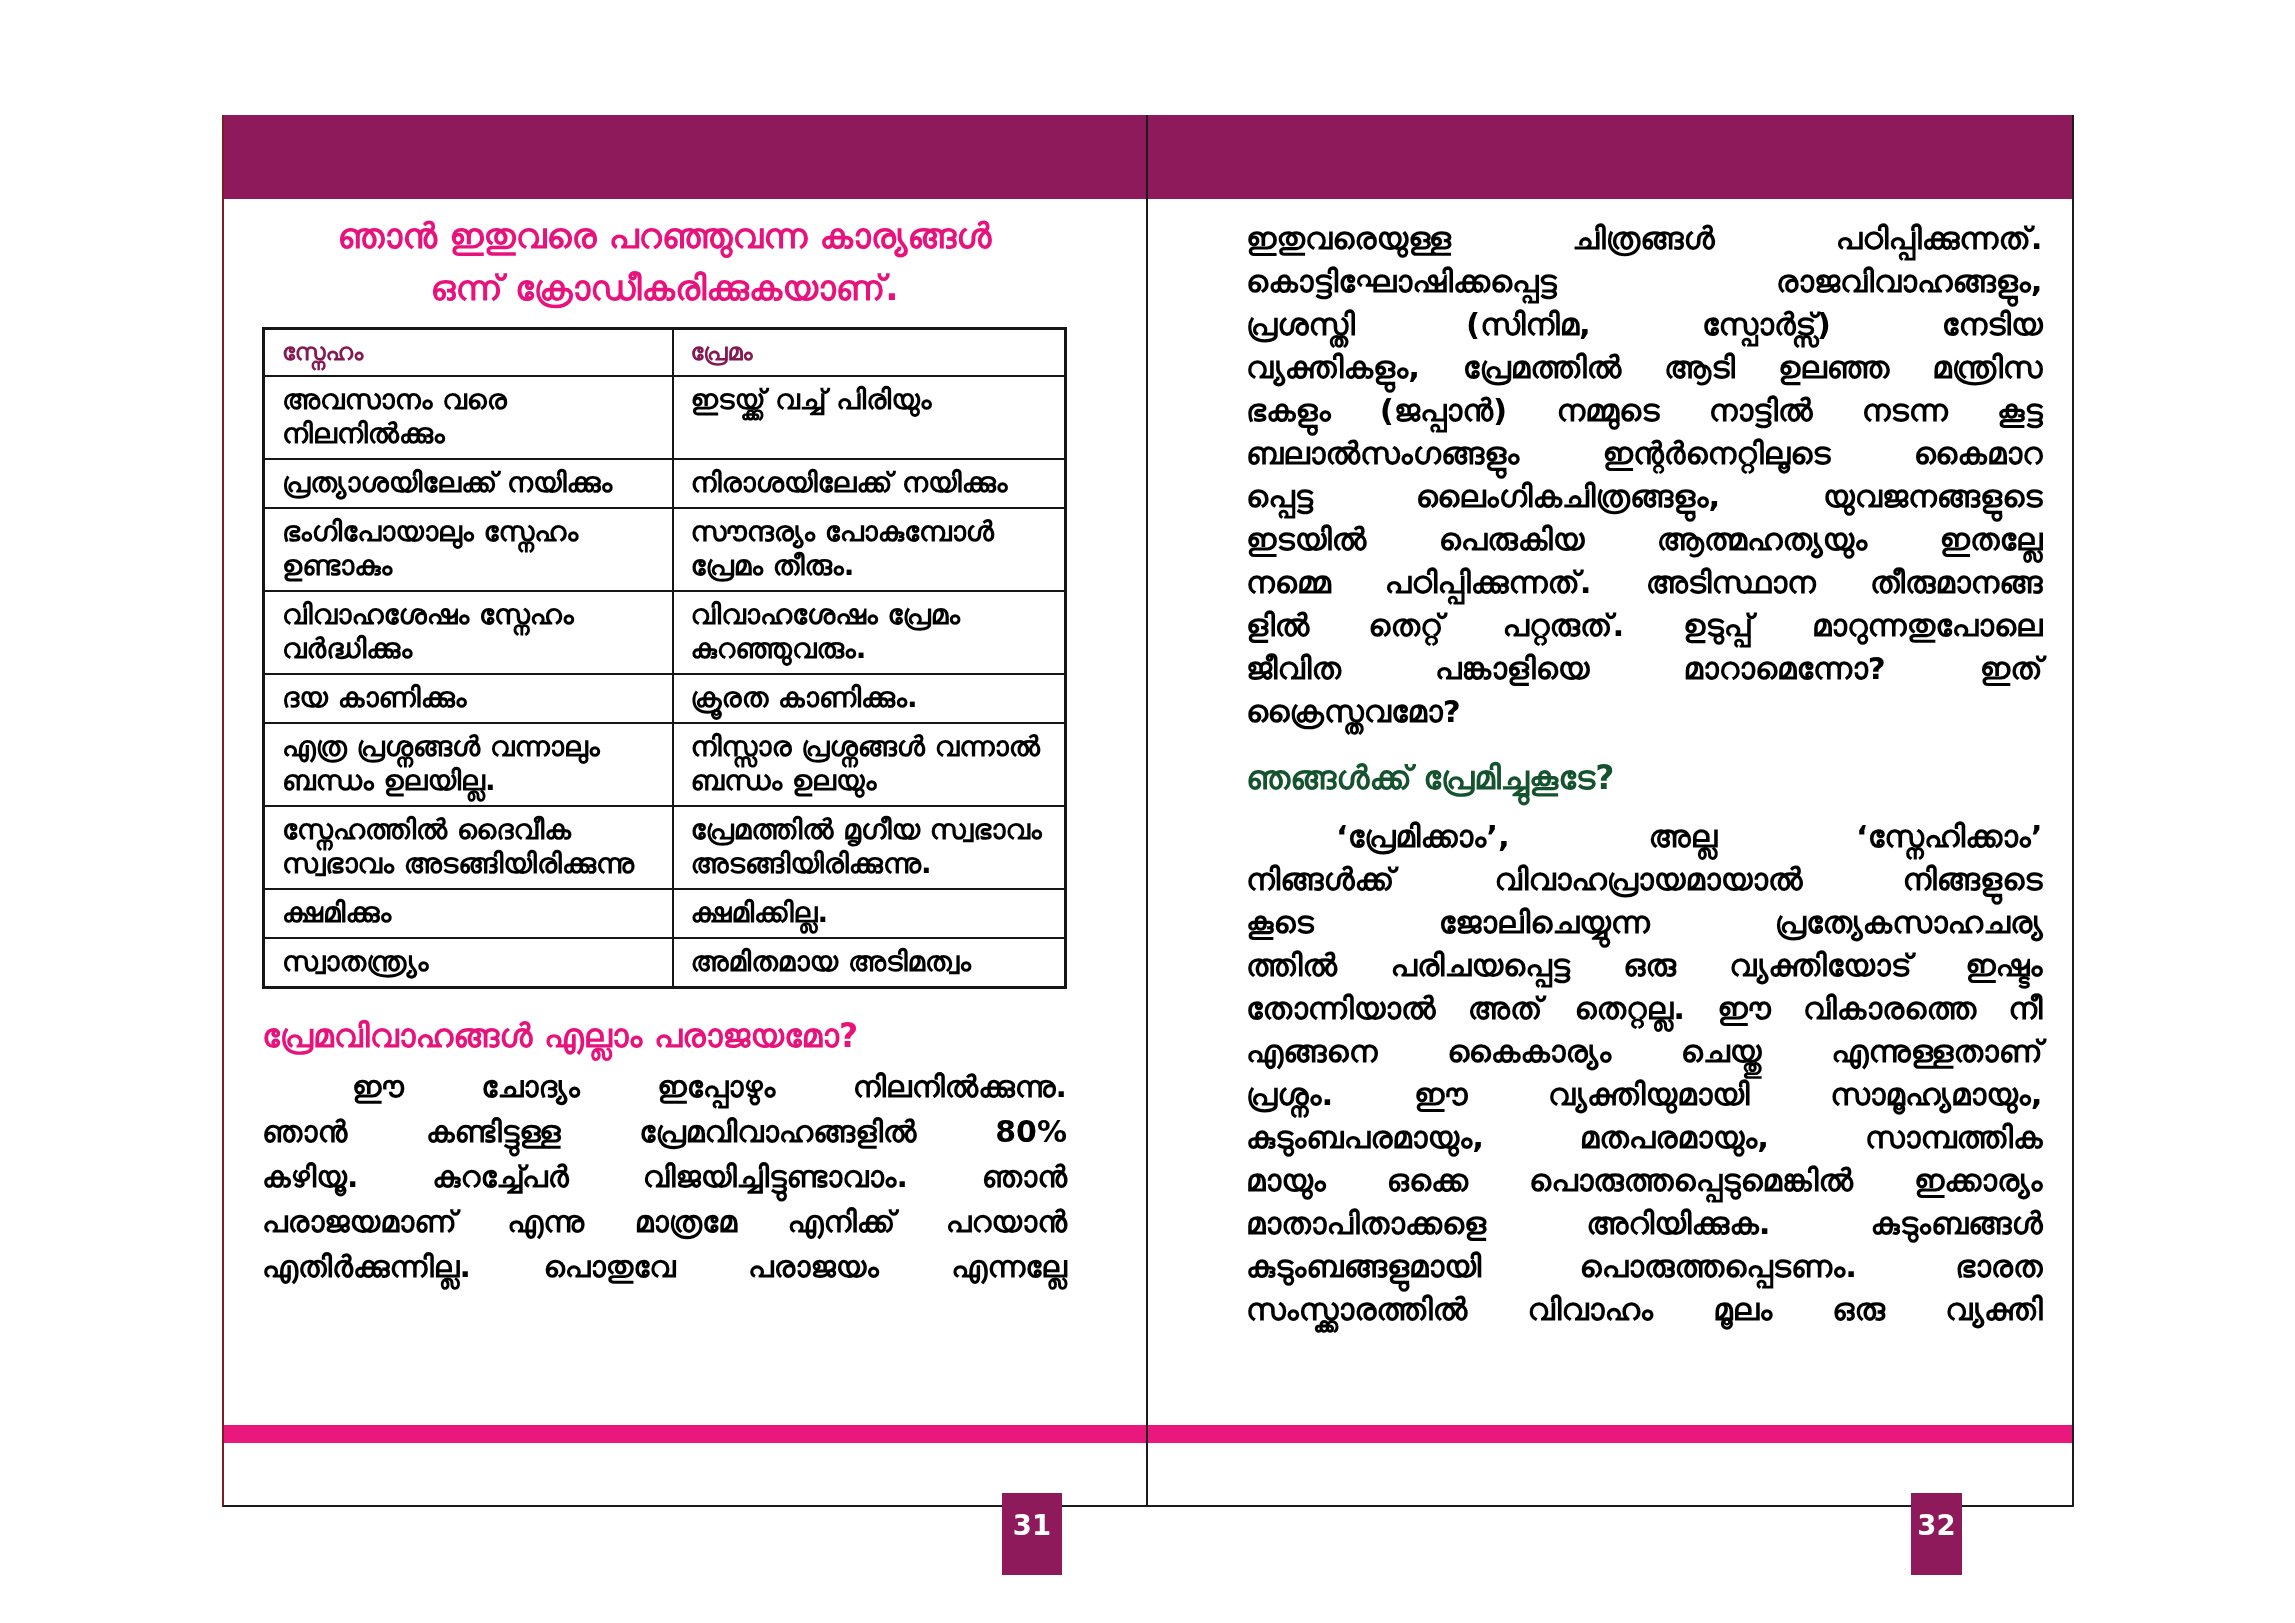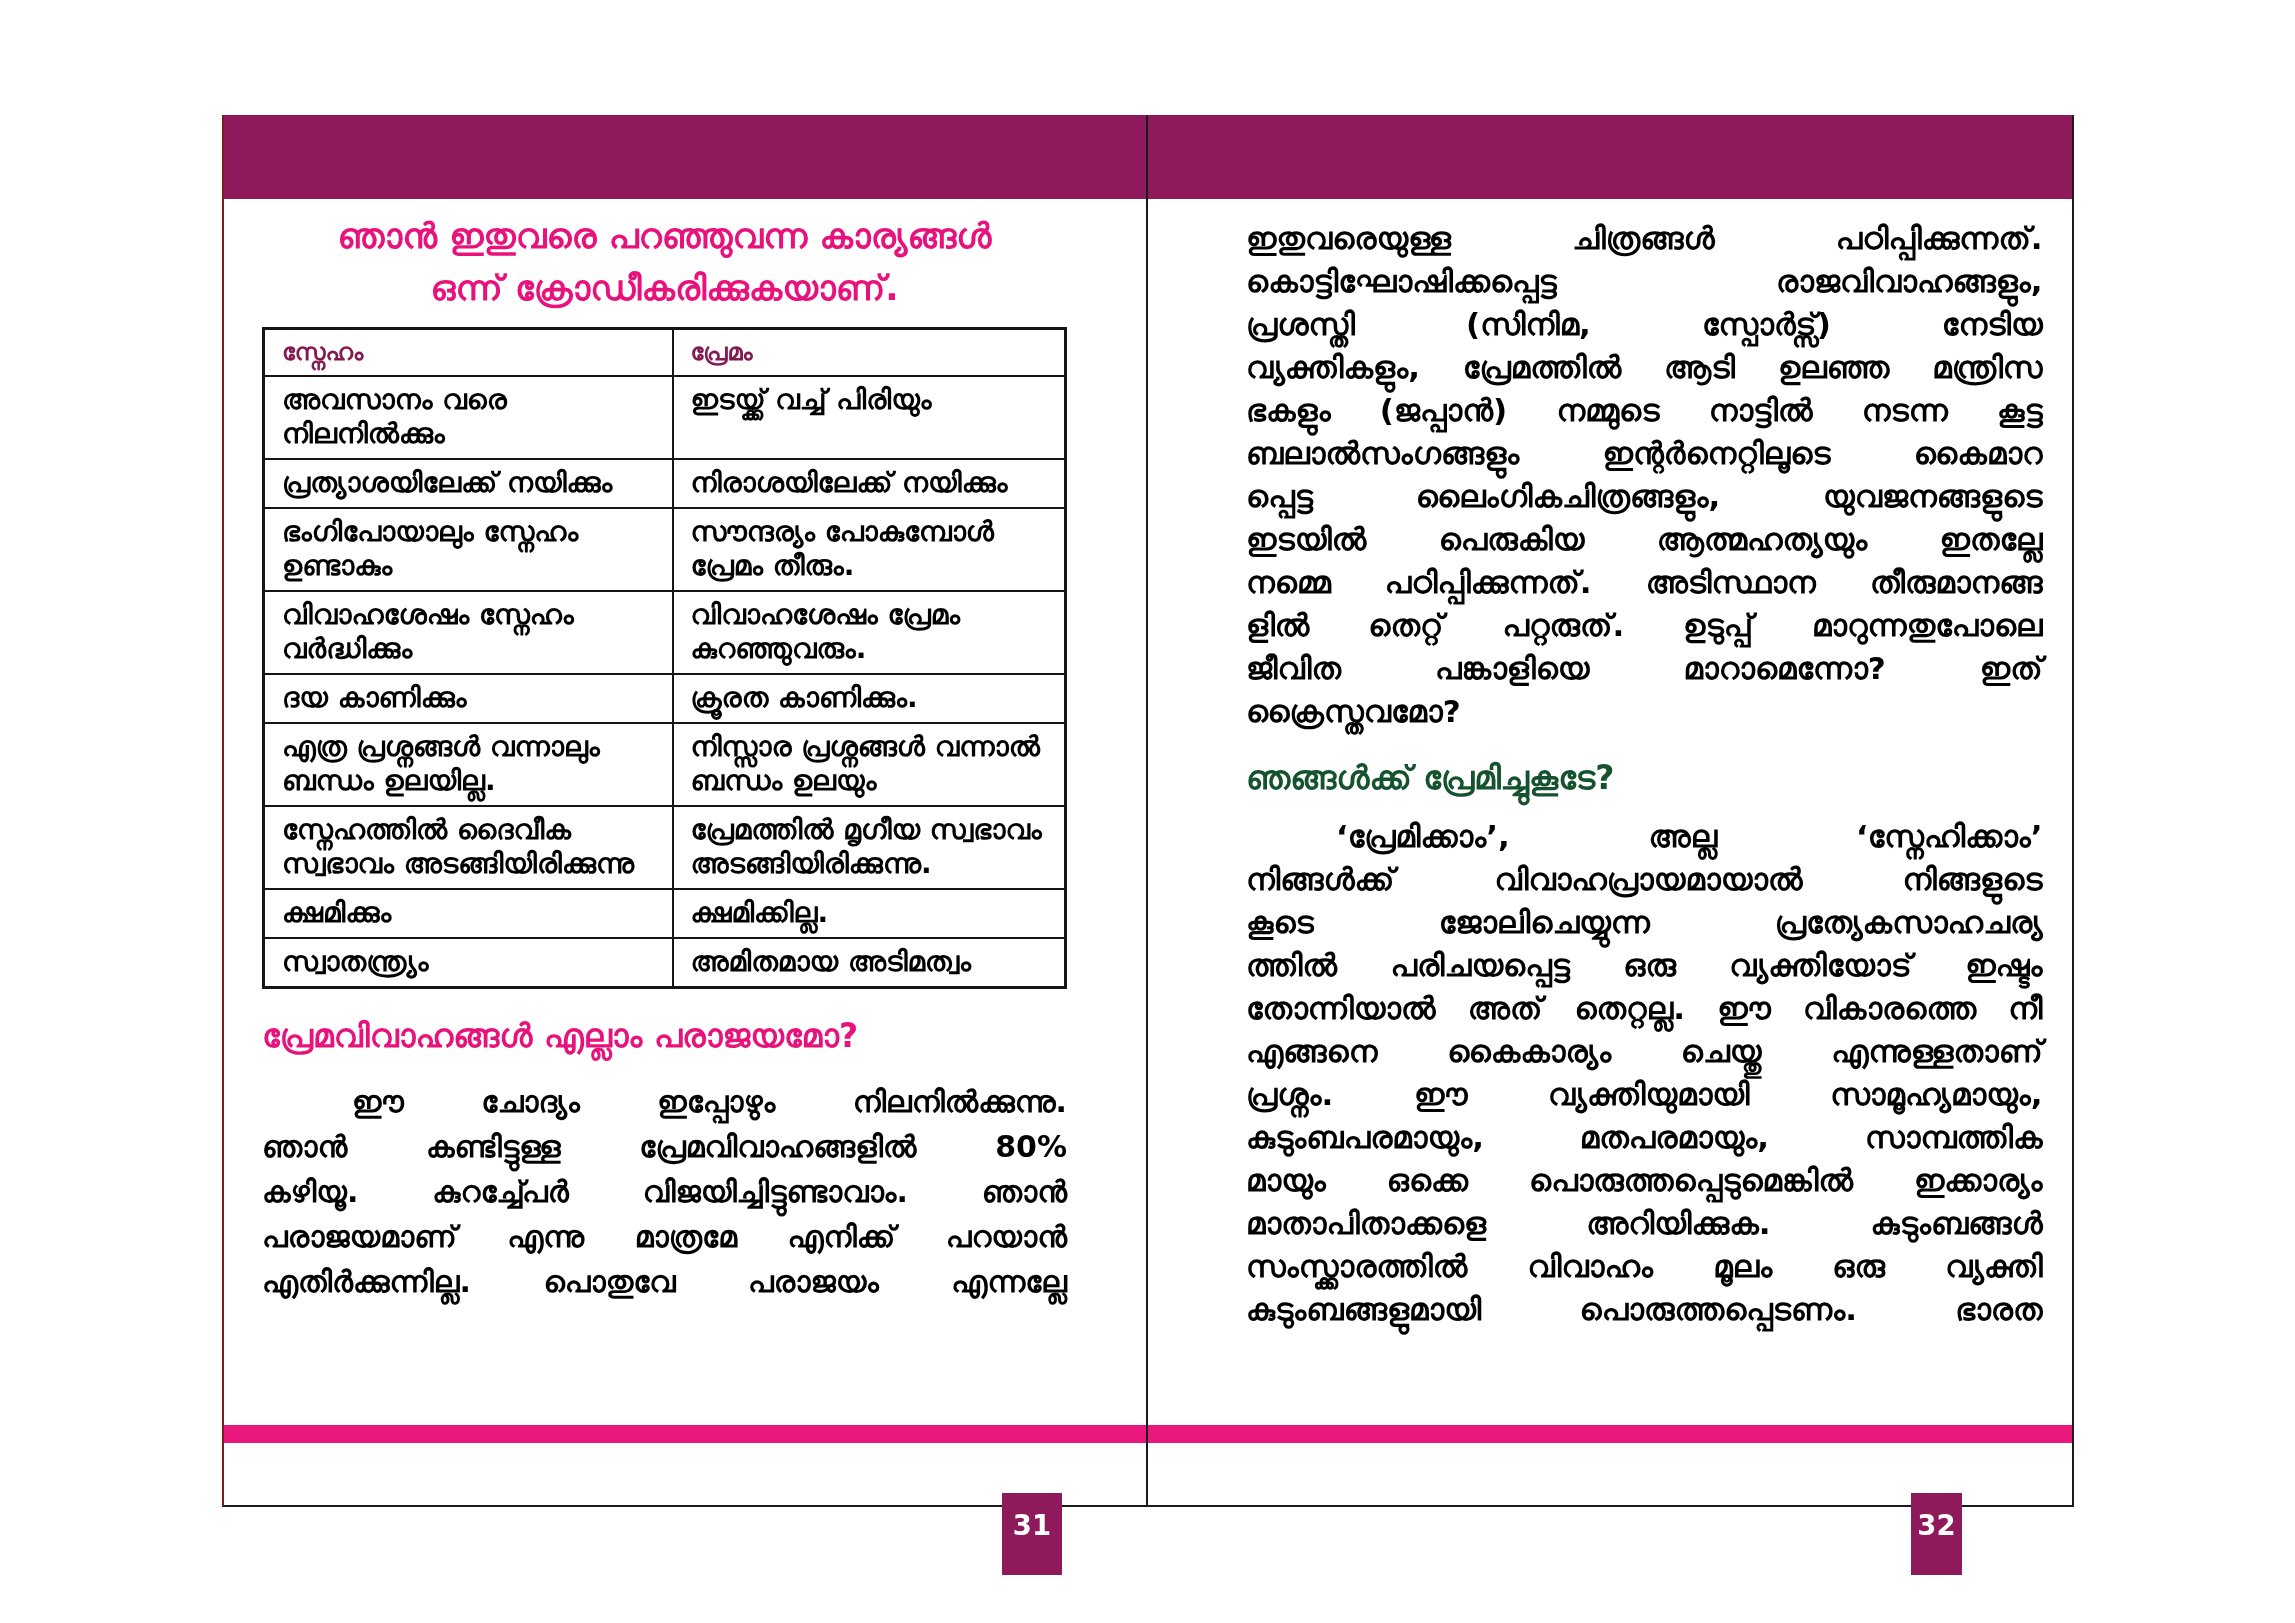--- a/index.html
+++ b/index.html
@@ -49,21 +49,21 @@
   }
   table.cmp td {
     border: 2.6px solid #161616;
     text-align: left; vertical-align: top;
     font-size: 28px; line-height: 34px;
     padding: 6.5px 17px 6.5px 17px;
   }
   table.cmp th:first-child, table.cmp td:first-child { width: 51%; }
 
   .section-heading { font-size: 33px; line-height: 41px; }
-  .section-heading--left { margin-top: 26px; margin-bottom: 23px; }
+  .section-heading--left { margin-top: 26px; margin-bottom: 8px; }
   .section-heading--right { margin-top: 23.6px; margin-bottom: 17px; }
 
   .footbar { position: absolute; left: 0; right: 0; top: 1310px; height: 17.7px; }
   .page-tab {
     position: absolute; top: 1378px; height: 82px;
     box-sizing: border-box; text-align: center;
     color: #fff; font-size: 27.5px; padding-top: 15.7px;
     z-index: 3;
   }
   .page-tab--left  { right: 84px; width: 60px; }
@@ -165,22 +165,22 @@
             <div class="jline indent">‘പ്രേമിക്കാം’, അല്ല ‘സ്നേഹിക്കാം’</div>
             <div class="jline">നിങ്ങൾക്ക് വിവാഹപ്രായമായാൽ നിങ്ങളുടെ</div>
             <div class="jline">കൂടെ ജോലിചെയ്യുന്ന പ്രത്യേകസാഹചര്യ</div>
             <div class="jline">ത്തിൽ പരിചയപ്പെട്ട ഒരു വ്യക്തിയോട് ഇഷ്ടം</div>
             <div class="jline">തോന്നിയാൽ അത് തെറ്റല്ല. ഈ വികാരത്തെ നീ</div>
             <div class="jline">എങ്ങനെ കൈകാര്യം ചെയ്തു എന്നുള്ളതാണ്</div>
             <div class="jline">പ്രശ്നം. ഈ വ്യക്തിയുമായി സാമൂഹ്യമായും,</div>
             <div class="jline">കുടുംബപരമായും, മതപരമായും, സാമ്പത്തിക</div>
             <div class="jline">മായും ഒക്കെ പൊരുത്തപ്പെടുമെങ്കിൽ ഇക്കാര്യം</div>
             <div class="jline">മാതാപിതാക്കളെ അറിയിക്കുക. കുടുംബങ്ങൾ</div>
+            <div class="jline">കുടുംബങ്ങളുമായി പൊരുത്തപ്പെടണം. ഭാരത</div>
             <div class="jline">സംസ്ക്കാരത്തിൽ വിവാഹം മൂലം ഒരു വ്യക്തി</div>
-            <div class="jline">കുടുംബങ്ങളുമായി പൊരുത്തപ്പെടണം. ഭാരത</div>
           </div>
       </div>
       <div class="footbar" style="background: rgb(232, 24, 125);"></div>
       <div class="page-tab page-tab--right" style="background: rgb(142, 26, 91); color: rgb(255, 255, 255);">
         <span>32</span>
       </div>
     </div>
 
   </div>
 </div>

